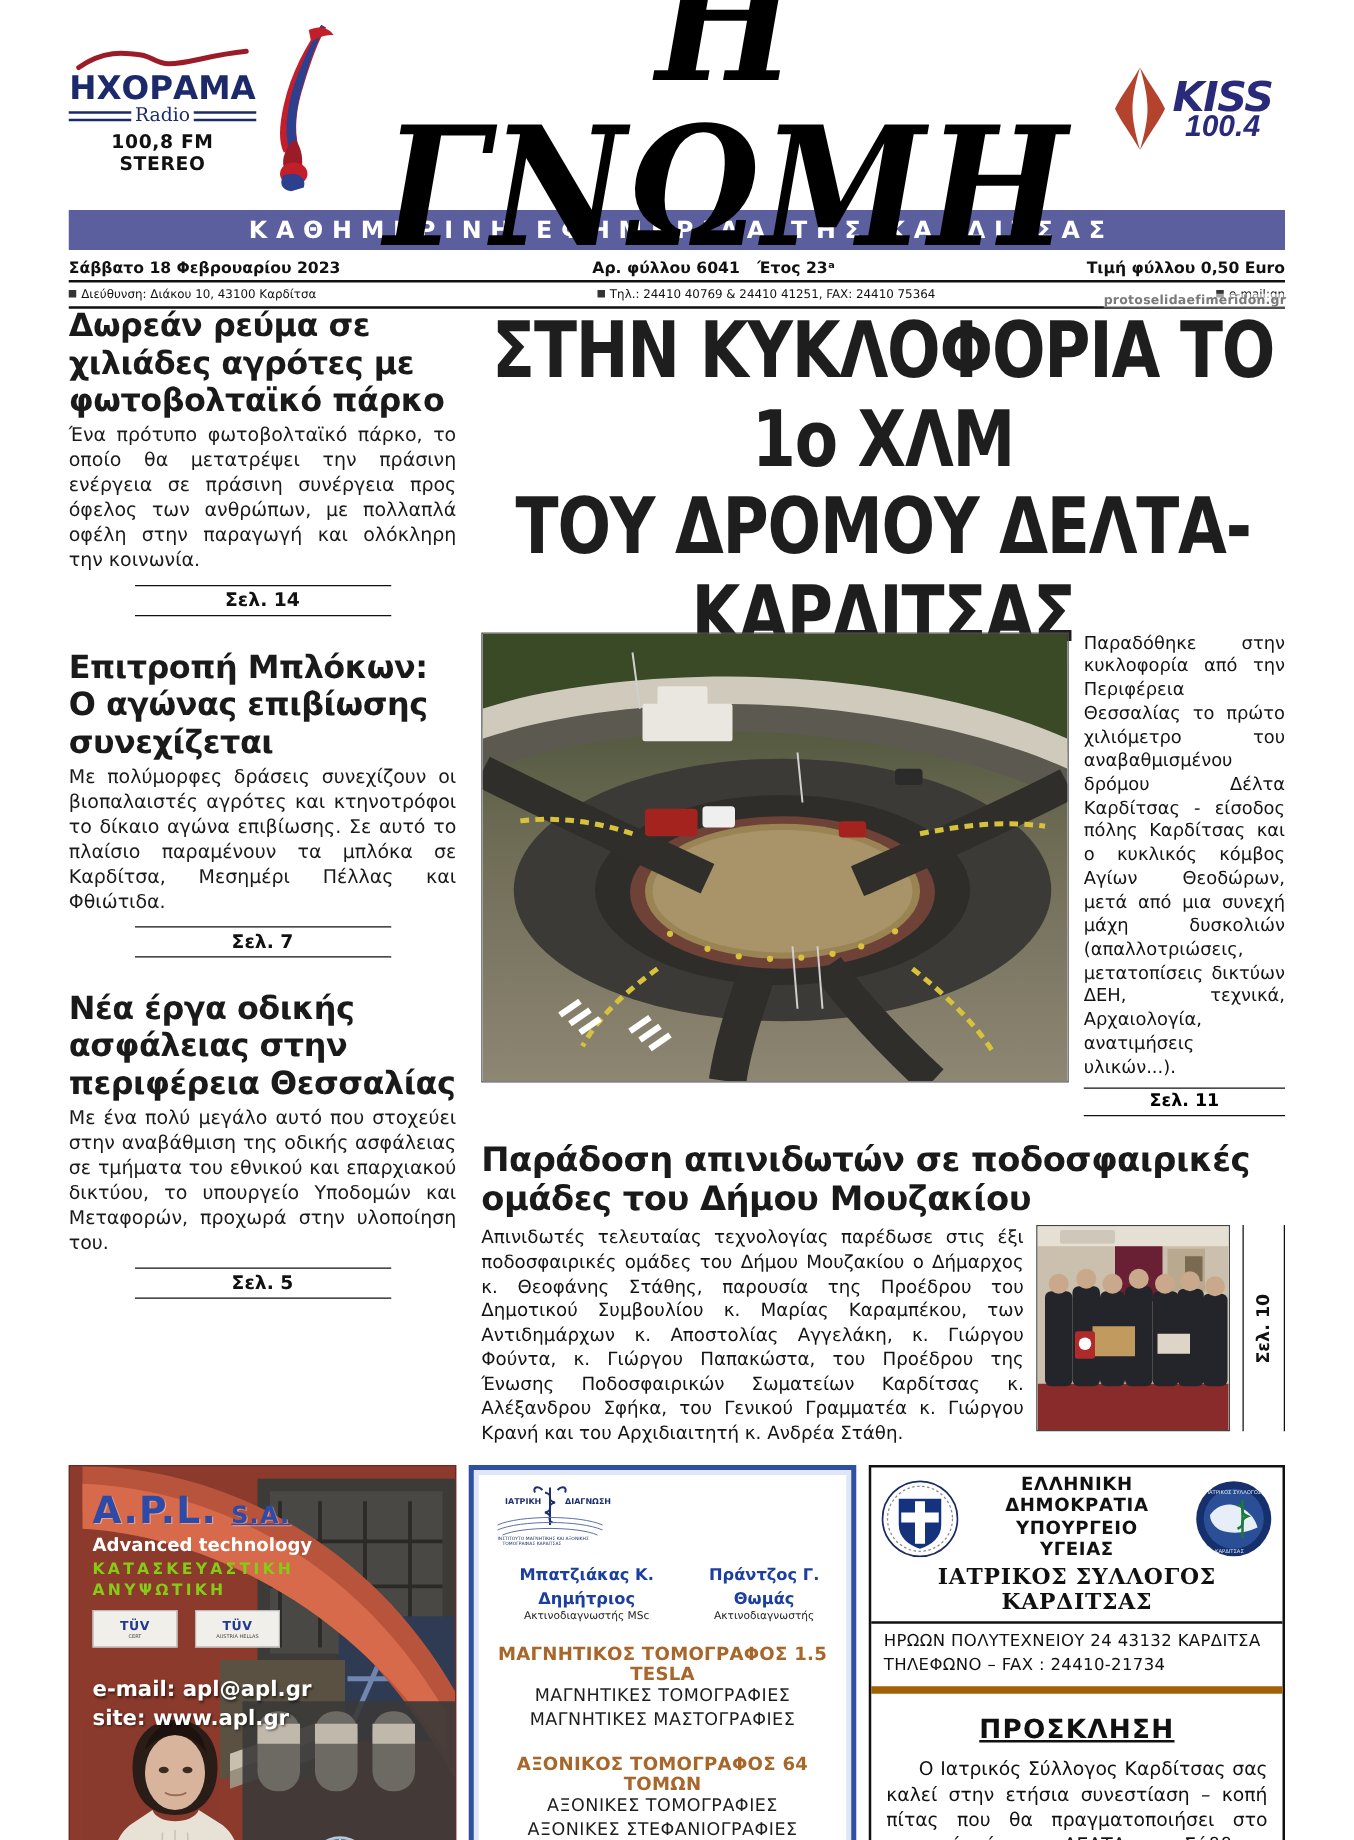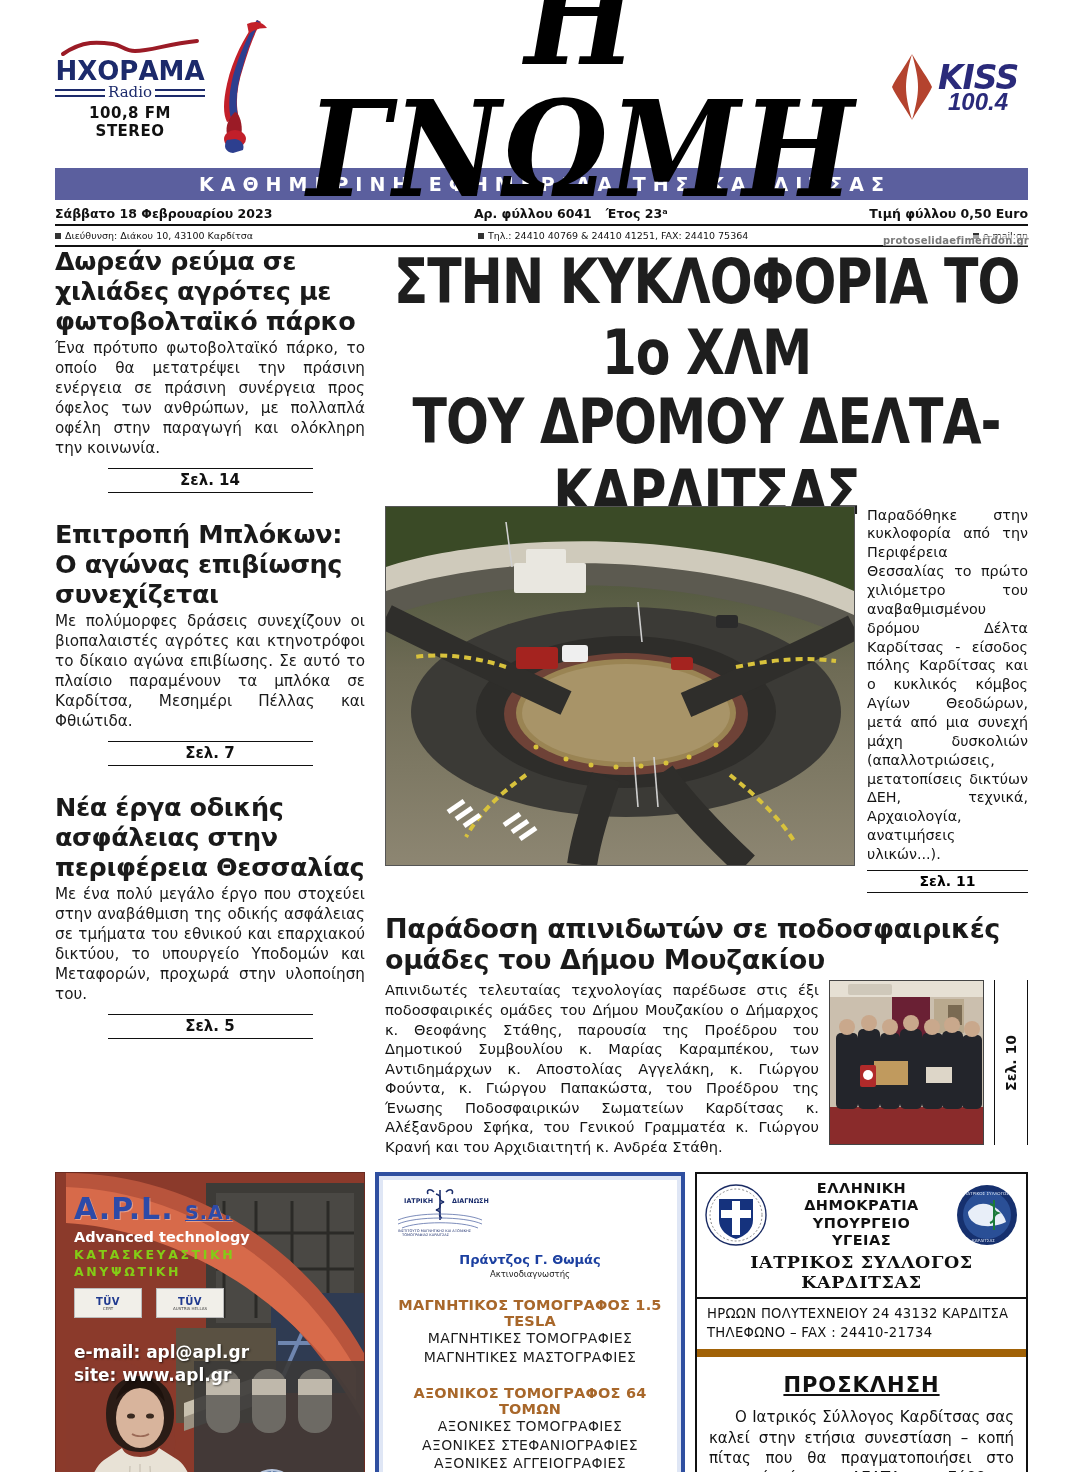--- a/index.html
+++ b/index.html
@@ -261,21 +261,21 @@
     flex: 1; text-align: center;
     font-family: "DejaVu Sans", sans-serif; font-weight: bold;
     font-size: 14.5px; color: #111; line-height: 1.18; letter-spacing: .5px;
   }
   .med-assoc {
     text-align: center; font-family: "DejaVu Serif", serif; font-weight: bold;
     font-size: 17.5px; color: #111; letter-spacing: .6px;
     padding: 1px 0 5px; border-bottom: 2px solid #111;
   }
   .med-contact {
-    padding: 6px 10px 7px; border-bottom: 8px solid #a16207;
+    padding: 6px 10px 7px; border-bottom: 6px solid #a16207;
     font-size: 13.2px; color: #111; line-height: 1.42; letter-spacing: .3px;
   }
   .med-invite {
     text-align: center; font-family: "DejaVu Sans", sans-serif; font-weight: bold;
     font-size: 21px; color: #111; letter-spacing: 1px;
     padding: 16px 0 10px; text-decoration: underline;
   }
   .med-body { padding: 0 12px; }
   .med-body p {
     font-family: "DejaVu Sans", sans-serif;
@@ -369,21 +369,21 @@
 συνεχίζεται</h2>
         <p>Με πολύμορφες δράσεις συνεχίζουν οι βιοπαλαιστές αγρότες και κτηνοτρόφοι το δίκαιο αγώνα επιβίωσης. Σε αυτό το πλαίσιο παραμένουν τα μπλόκα σε Καρδίτσα, Μεσημέρι Πέλλας και Φθιώτιδα.</p>
         <div class="page-ref">Σελ. 7</div>
       </div>
       <div class="teaser-gap"></div>
 
       <div class="teaser">
         <h2>Νέα έργα οδικής
 ασφάλειας στην
 περιφέρεια Θεσσαλίας</h2>
-        <p>Με ένα πολύ μεγάλο έργο που στοχεύει στην αναβάθμιση της οδικής ασφάλειας σε τμήματα του εθνικού και επαρχιακού δικτύου, το υπουργείο Υποδομών και Μεταφορών, προχωρά στην υλοποίηση του.</p>
+        <p>Με ένα πολύ μεγάλο αυτό που στοχεύει στην αναβάθμιση της οδικής ασφάλειας σε τμήματα του εθνικού και επαρχιακού δικτύου, το υπουργείο Υποδομών και Μεταφορών, προχωρά στην υλοποίηση του.</p>
         <div class="page-ref">Σελ. 5</div>
       </div>
     </div>
 
     <div class="col-main">
 
       <div class="main-headline">ΣΤΗΝ ΚΥΚΛΟΦΟΡΙΑ ΤΟ 1ο ΧΛΜ
 ΤΟΥ ΔΡΟΜΟΥ ΔΕΛΤΑ-ΚΑΡΔΙΤΣΑΣ</div>
 
       <div class="lead-row">
@@ -617,20 +617,24 @@
                 <path d="M12,42 C28,35 72,35 88,42"></path>
               </g>
               <text x="8" y="46" font-size="3.6" fill="#1d2f6d" font-family="DejaVu Sans">ΙΝΣΤΙΤΟΥΤΟ ΜΑΓΝΗΤΙΚΗΣ ΚΑΙ ΑΞΟΝΙΚΗΣ</text>
               <text x="12" y="50" font-size="3.6" fill="#1d2f6d" font-family="DejaVu Sans">ΤΟΜΟΓΡΑΦΙΑΣ ΚΑΡΔΙΤΣΑΣ</text>
             </svg>
           </div>
         </div>
 
         <div class="rad-docs">
           <div class="rad-doc">
+            <b>Μπατζιάκας Κ. Δημήτριος</b>
+            <span>Ακτινοδιαγνωστής MSc</span>
+          </div>
+          <div class="rad-doc">
             <b>Πράντζος Γ. Θωμάς</b>
             <span>Ακτινοδιαγνωστής</span>
           </div>
         </div>
 
         <div class="rad-head-orange">ΜΑΓΝΗΤΙΚΟΣ ΤΟΜΟΓΡΑΦΟΣ 1.5 TESLA</div>
         <div class="rad-line">ΜΑΓΝΗΤΙΚΕΣ   ΤΟΜΟΓΡΑΦΙΕΣ</div>
         <div class="rad-line">ΜΑΓΝΗΤΙΚΕΣ   ΜΑΣΤΟΓΡΑΦΙΕΣ</div>
 
         <div class="rad-head-orange">ΑΞΟΝΙΚΟΣ ΤΟΜΟΓΡΑΦΟΣ 64 ΤΟΜΩΝ</div>

